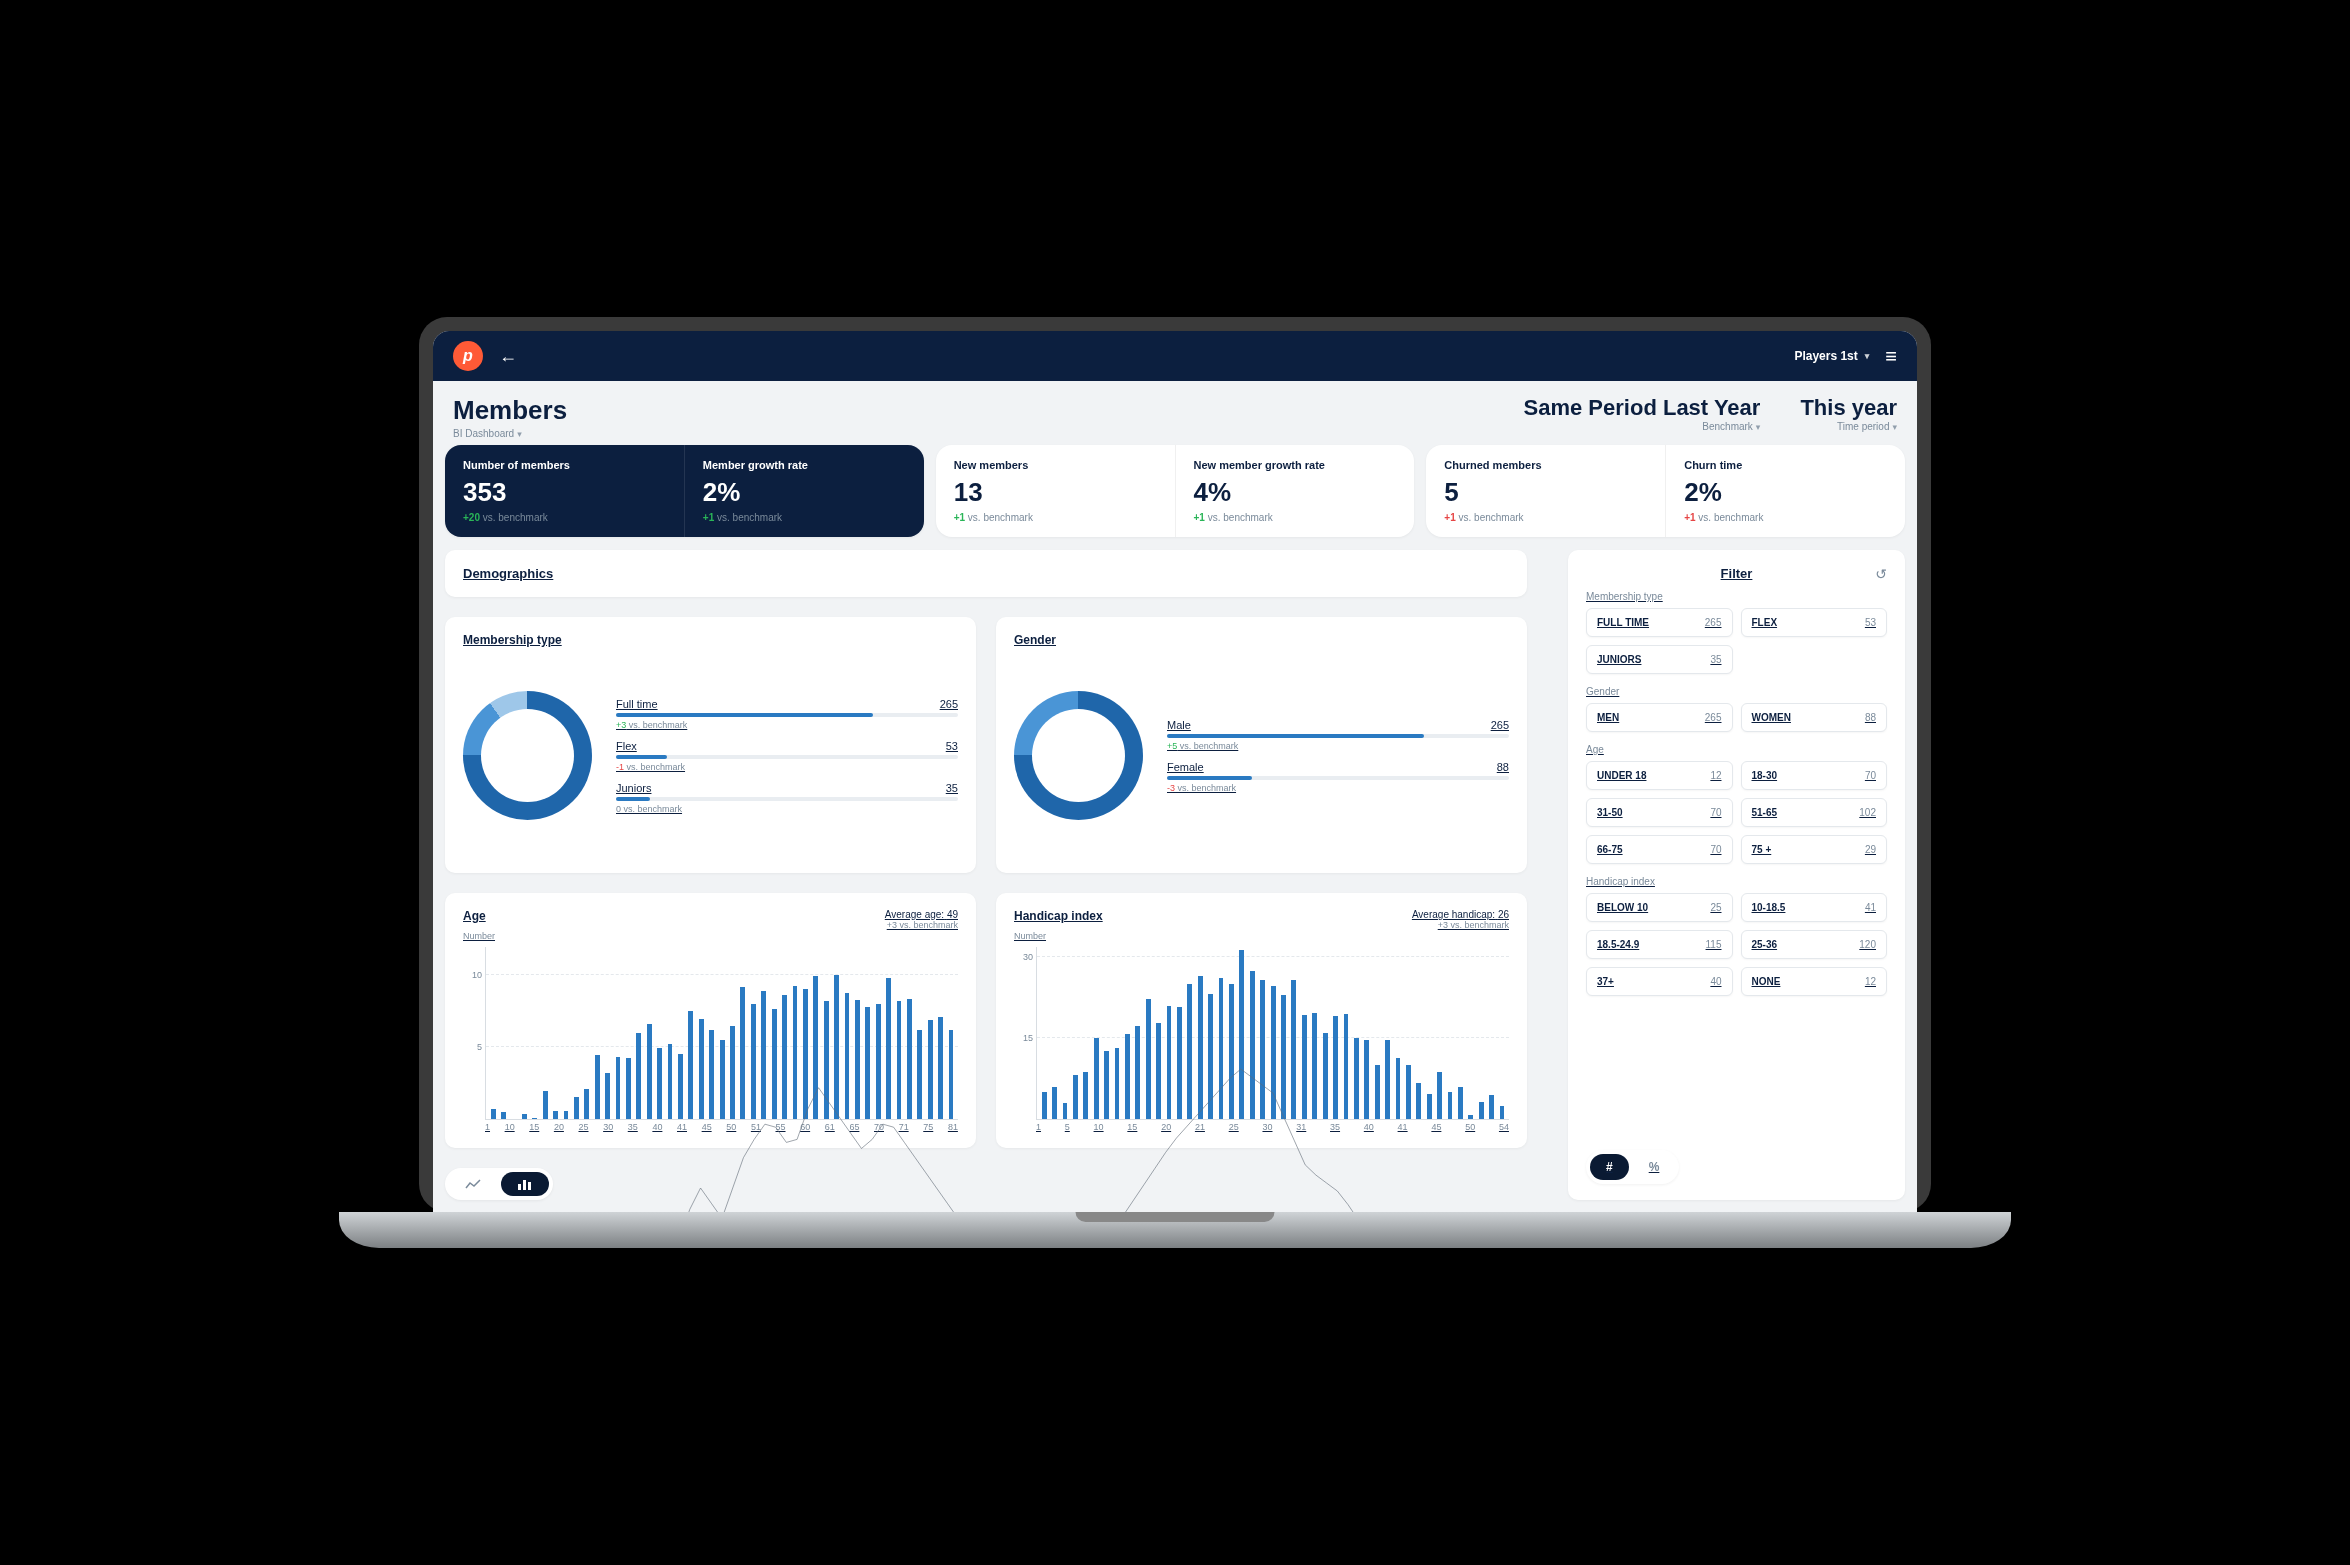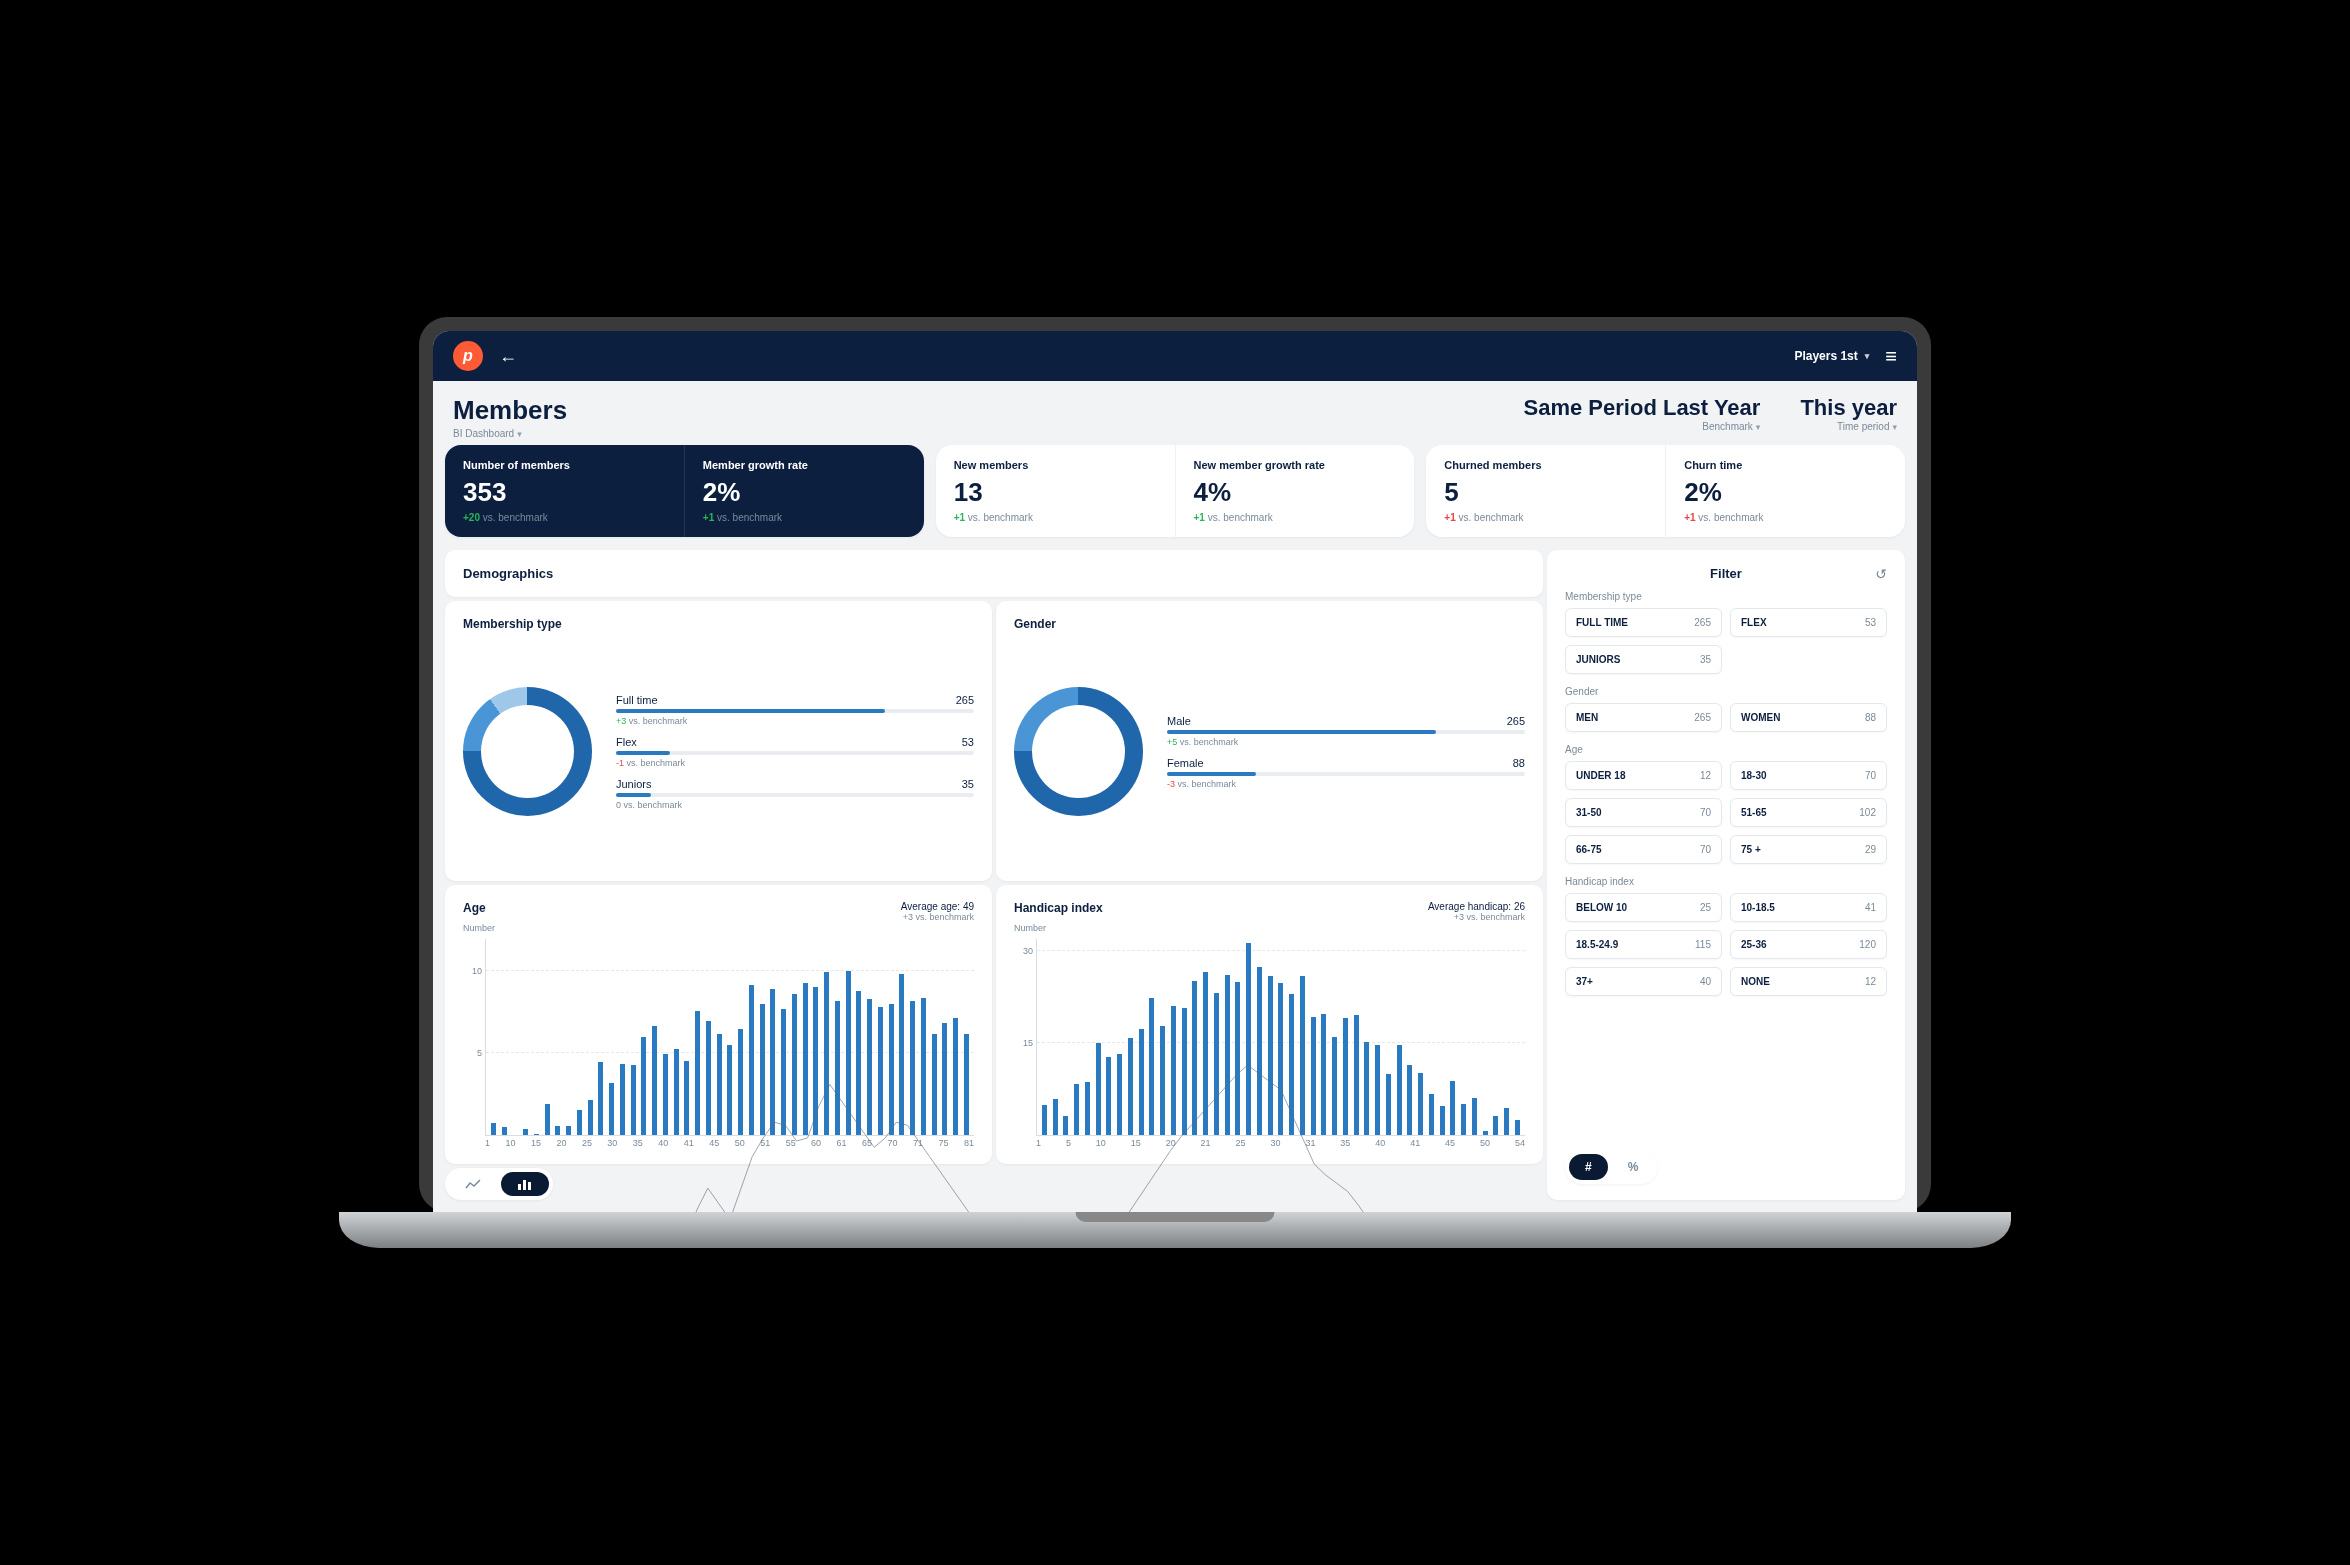--- a/index.html
+++ b/index.html
@@ -118,23 +118,24 @@
   .kpi-bench { font-size: 10px; color: var(--text-light); }
   .kpi-bench b { font-weight: 700; }
   .kpi-bench .pos { color: var(--green); }
   .kpi-bench .neg { color: var(--red); }
   
   .main {
     flex: 1;
     display: grid;
     grid-template-columns: 1fr 1fr 358px;
     grid-template-rows: auto 1fr 1fr auto;
-    gap: 4px;
+    gap: 20px;
     padding: 1px 12px 12px 12px;
     min-height: 0;
+    text-decoration: underline;
   }
   .panel {
     background: #fff; border-radius: 10px; padding: 16px 18px;
     box-shadow: 0 1px 3px rgba(0,0,0,.05);
     display: flex; flex-direction: column;
     min-height: 0;
   }
   .demographics-head { grid-column: 1 / 3; }
   .demographics-head h3 { margin: 0; font-size: 13px; font-weight: 800; }
   .panel h4 { margin: 0 0 8px 0; font-size: 12px; font-weight: 700; color: var(--text-dark);}
@@ -167,21 +168,21 @@
   .y-tick {
     position: absolute; left: -22px; font-size: 9px; color: var(--text-light);
     width: 18px; text-align: right; transform: translateY(50%);
   }
   .grid-line { position: absolute; left: 0; right: 0; border-top: 1px dashed #e4e8ec;}
   .bars { position: absolute; inset: 0; display: flex; align-items: flex-end; gap: 1.2%; padding: 0 1%;}
   .bar { flex:1; background: var(--blue); min-width: 0;}
   .line-overlay { position: absolute; inset: 0; pointer-events: none;}
   .x-ticks { display: flex; justify-content: space-between; font-size: 9px; color: var(--text-light); margin-left: 22px; margin-top: 2px;}
   
-  .filter-panel { grid-column: 3; grid-row: 1 / 5; }
+  .filter-panel { grid-column: 3; grid-row: 1 / 5; margin-left: 21px; }
   .filter-head { display: flex; align-items: center; justify-content: center; position: relative; margin-bottom: 10px;}
   .filter-head h3 { font-size: 13px; font-weight: 800; margin: 0;}
   .reset-icon { position: absolute; right: 0; top: 0; font-size: 14px; color: var(--text-light); cursor: pointer;}
   .filter-section { margin-bottom: 12px;}
   .filter-section .label { font-size: 10px; color: var(--text-light); margin-bottom: 6px;}
   .chip-grid { display: grid; grid-template-columns: 1fr 1fr; gap: 8px;}
   .chip {
     display: flex; align-items: center; justify-content: space-between;
     background: #fff; border: 1px solid var(--border); border-radius: 6px;
     padding: 8px 10px; font-size: 10px; font-weight: 600; cursor: pointer;

